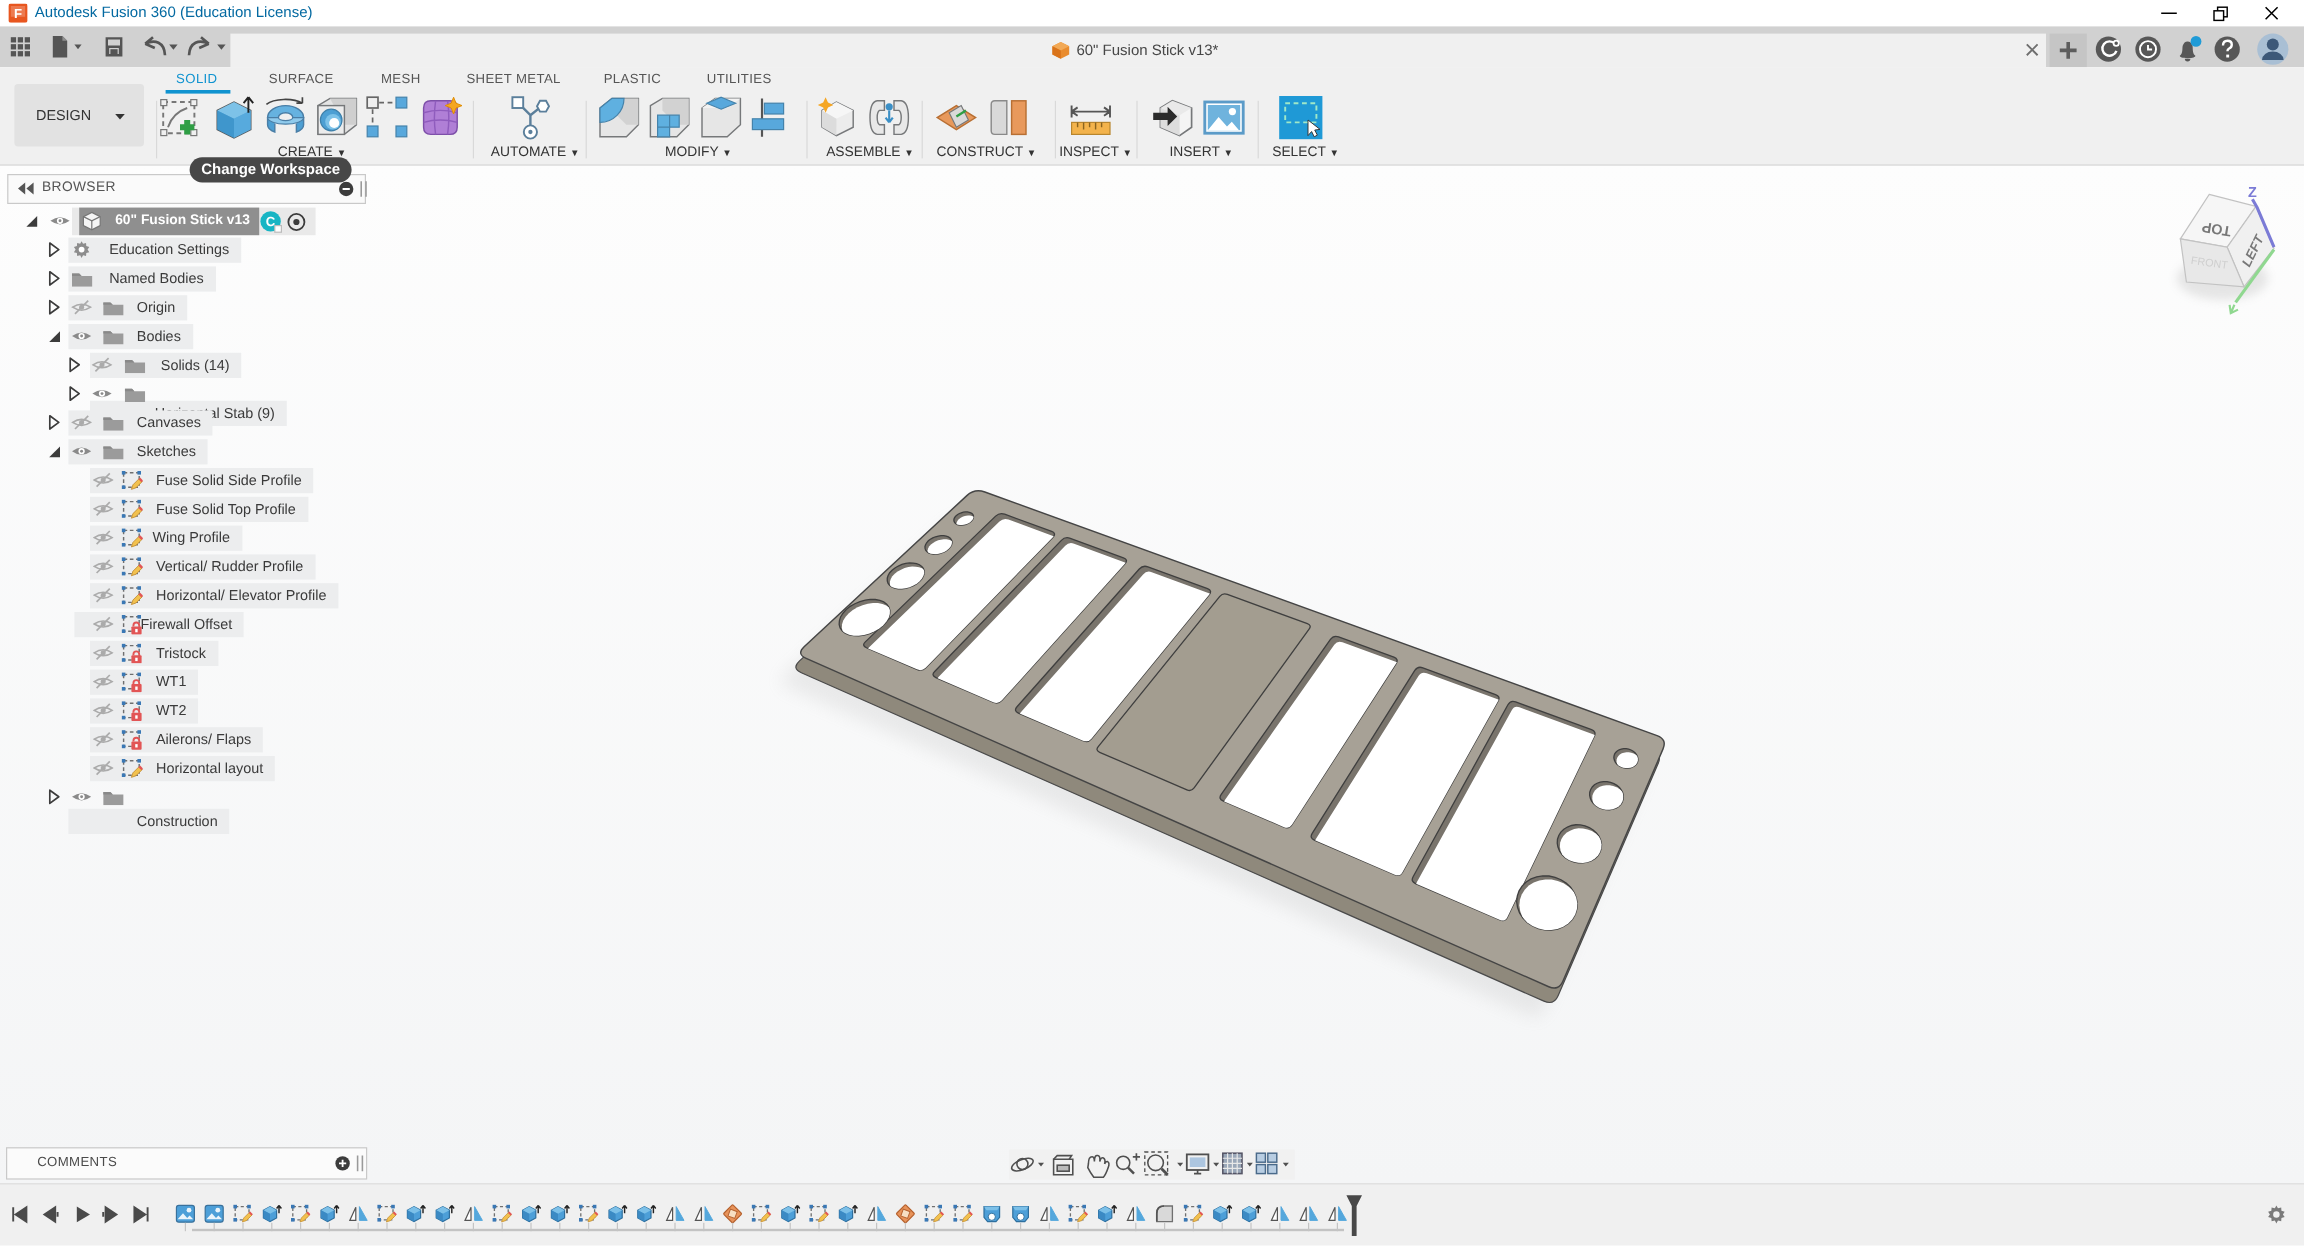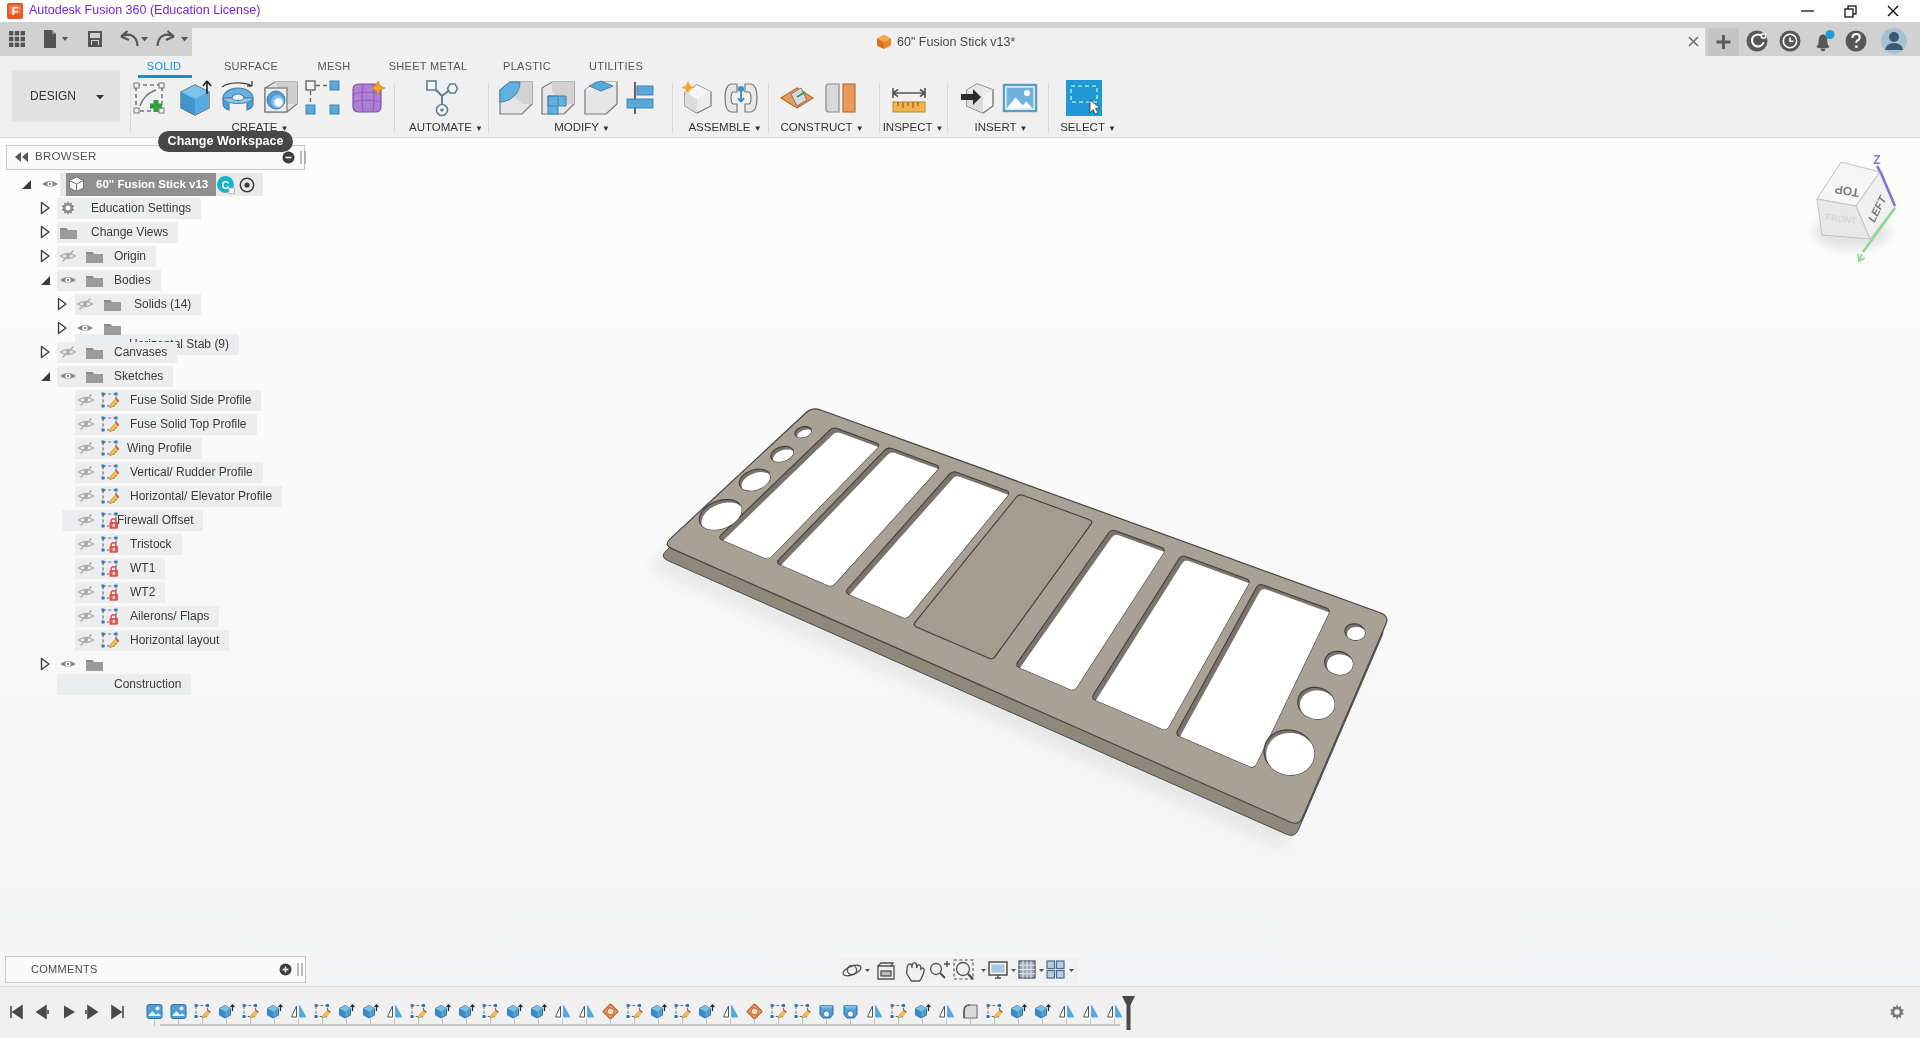--- a/index.html
+++ b/index.html
@@ -90,21 +90,21 @@
 <polygon points="1364.4,635.5 1363.5,636.9 1362.2,638.2 1360.6,639.1 1358.8,639.8 1356.8,640.1 1354.6,640.1 1352.6,639.7 1350.6,638.9 1348.8,637.9 1347.3,636.6 1346.1,635.1 1345.3,633.4 1344.9,631.7 1345.0,630.0 1345.5,628.4 1346.4,627.0 1347.7,625.8 1349.3,624.8 1351.1,624.2 1353.1,623.9 1355.2,623.9 1357.2,624.3 1359.2,625.0 1361.0,626.0 1362.5,627.3 1363.7,628.8 1364.5,630.4 1364.9,632.1 1364.9,633.8" fill="#79746c" stroke="#3f3f3f" stroke-width="1.1"></polygon>
 <polygon points="1366.6,638.5 1365.7,639.9 1364.4,641.2 1362.8,642.1 1361.0,642.8 1359.0,643.1 1356.8,643.1 1354.8,642.7 1352.8,641.9 1351.0,640.9 1349.5,639.6 1348.3,638.1 1347.5,636.4 1347.1,634.7 1347.2,633.0 1347.7,631.4 1348.6,630.0 1349.9,628.8 1351.5,627.8 1353.3,627.2 1355.3,626.9 1357.4,626.9 1359.4,627.3 1361.4,628.0 1363.2,629.0 1364.7,630.3 1365.9,631.8 1366.7,633.4 1367.1,635.1 1367.1,636.8" fill="#ffffff" clip-path="url(#h8)"></polygon>
 <path d="M1016.5,497.0 Q1019.0,493.9 1022.8,495.3 L1089.5,519.7 Q1093.3,521.1 1090.9,524.3 L995.1,656.6 Q992.7,659.8 989.1,658.2 L916.4,626.9 Q912.7,625.3 915.2,622.2 Z" fill="#a39d90" stroke="#3f3f3f" stroke-width="1.1"></path>
 </svg>
 <div class="abs" style="left:0;top:0;width:1920px;height:22px;background:#fff">
 <svg class="abs" style="left:7px;top:3px" width="16" height="16">
       <rect x="0" y="0" width="16" height="16" rx="2" fill="#e8561f"></rect>
       <rect x="2" y="2" width="12" height="9" fill="#fbe8df" opacity=".25"></rect>
       <text x="8" y="12" font-size="11" font-weight="bold" fill="#fff" text-anchor="middle" font-family="Liberation Sans">F</text>
     </svg>
-<div class="abs" style="left:29px;top:3px;font-size:12.5px;color:#6d28d9">Autodesk Fusion 360 (Education License)</div>
+<div class="abs" style="left:29px;top:3px;font-size:12.5px;color:#0369a1">Autodesk Fusion 360 (Education License)</div>
 <svg class="abs" style="left:1796px;top:0" width="124" height="22">
 <path d="M5,11 h13" stroke="#000" stroke-width="1.2"></path>
 <rect x="52" y="6" width="8" height="8" fill="none" stroke="#000" stroke-width="1.2"></rect>
 <rect x="49" y="9" width="8" height="8" fill="#fff" stroke="#000" stroke-width="1.2"></rect>
 <path d="M92,6 l10,10 M102,6 l-10,10" stroke="#000" stroke-width="1.3"></path>
 </svg>
   </div>
 <div class="abs" style="left:0;top:22px;width:1920px;height:34px;background:#d1d1d1"></div>
 <div class="abs" style="left:192px;top:28px;width:1513px;height:28px;background:#f0f0f0"></div>
 <svg class="abs" style="left:0;top:22px" width="192" height="34" viewBox="0 0 192 34">
@@ -346,21 +346,21 @@
     <circle cx="9" cy="9" r="2.6" fill="#3c3c3c"></circle>
   </svg>
 <div class="abs trow" style="left:57px;top:198px;padding-left:34px">Education Settings</div>
 <svg class="abs" style="left:39px;top:201px" width="12" height="14">
     <path d="M2.5,1.5 L10,7 L2.5,12.5 Z" fill="none" stroke="#3c3c3c" stroke-width="1.4" stroke-linejoin="round"></path>
   </svg>
 <svg class="abs" style="left:60px;top:200px" width="16" height="16" viewBox="0 0 16 16">
     <path d="M8,1 l1.2,2.2 2.5,-0.6 0.2,2.5 2.5,0.7 -1.4,2.2 1.4,2.2 -2.5,0.7 -0.2,2.5 -2.5,-0.6 -1.2,2.2 -1.2,-2.2 -2.5,0.6 -0.2,-2.5 -2.5,-0.7 1.4,-2.2 -1.4,-2.2 2.5,-0.7 0.2,-2.5 2.5,0.6 z" fill="#8d8d8d"></path>
     <circle cx="8" cy="8" r="2.4" fill="#fff"></circle>
   </svg>
-<div class="abs trow" style="left:57px;top:222px;padding-left:34px">Change Views</div>
+<div class="abs trow" style="left:57px;top:222px;padding-left:34px">Named Bodies</div>
 <svg class="abs" style="left:39px;top:225px" width="12" height="14">
     <path d="M2.5,1.5 L10,7 L2.5,12.5 Z" fill="none" stroke="#3c3c3c" stroke-width="1.4" stroke-linejoin="round"></path>
   </svg>
 <svg class="abs" style="left:59.5px;top:225.5px" width="17" height="13">
     <path d="M0,2 h6 l2,2 h9 v9 h-17 z" fill="#9b9b9b"></path>
     <path d="M0,2 h6 l2,2 h-8 z" fill="#898989"></path>
   </svg>
 <div class="abs trow" style="left:57px;top:246px;padding-left:57px">Origin</div>
 <svg class="abs" style="left:39px;top:249px" width="12" height="14">
     <path d="M2.5,1.5 L10,7 L2.5,12.5 Z" fill="none" stroke="#3c3c3c" stroke-width="1.4" stroke-linejoin="round"></path>

